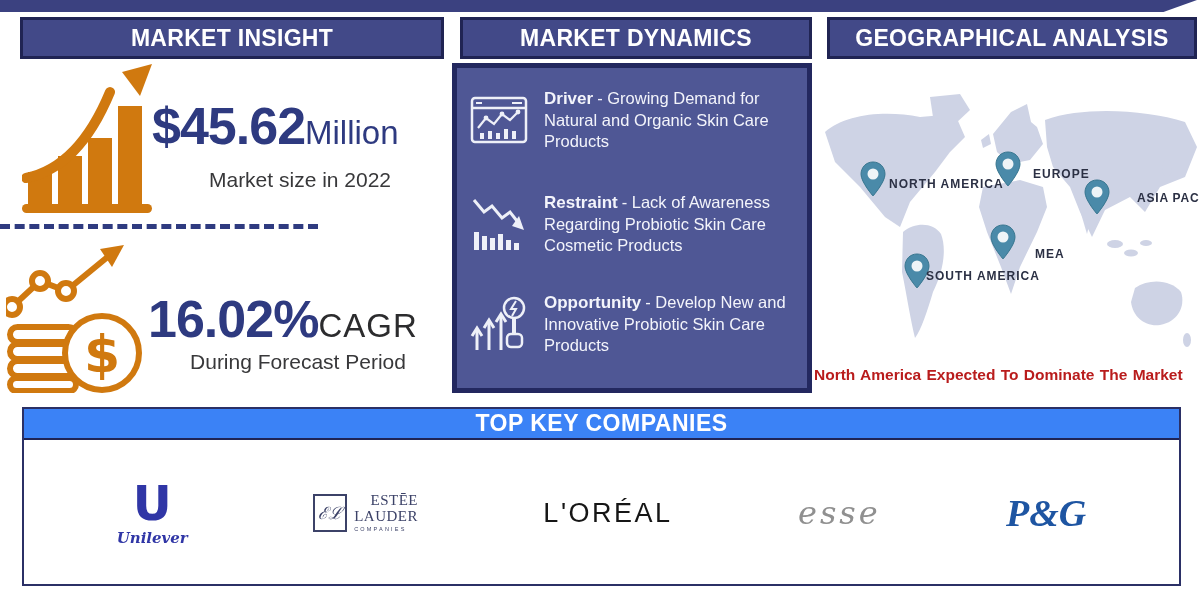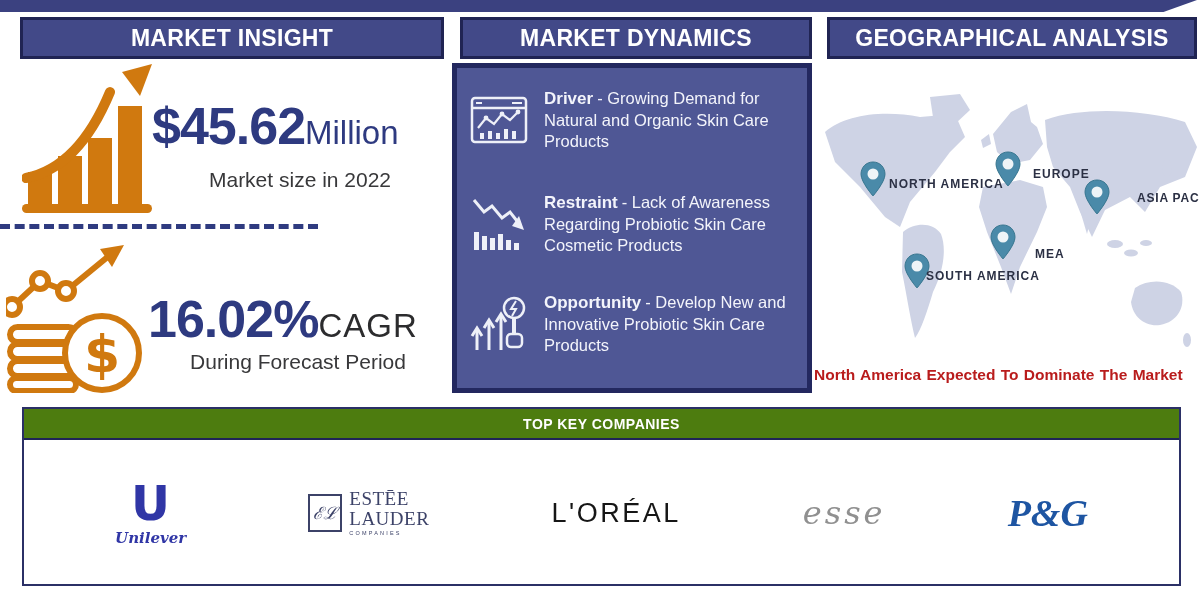--- a/index.html
+++ b/index.html
@@ -39,33 +39,33 @@
   .map-svg{position:absolute;left:815px;top:92px;width:385px;height:272px;}
   .pin{position:absolute;width:26px;height:36px;}
   .pin-label{position:absolute;font-size:12px;font-weight:bold;color:#2b3044;
              letter-spacing:1px;white-space:nowrap;}
   .geo-caption{position:absolute;left:814px;top:366px;width:386px;font-size:15.5px;
                font-weight:bold;color:#b91c1c;word-spacing:1px;white-space:nowrap;}
 
   
   .companies-box{position:absolute;left:22px;top:407px;width:1159px;height:179px;box-sizing:border-box;
                  border:2px solid #2b3066;background:#ffffff;}
-  .companies-hdr{height:29px;background:#4d7c0f;border-bottom:2px solid #1f2456;display:flex;
+  .companies-hdr{height:29px;background:#3b82f6;border-bottom:2px solid #1f2456;display:flex;
                  align-items:center;justify-content:center;color:#fff;font-weight:bold;
-                 font-size:14px;letter-spacing:.5px;}
+                 font-size:23px;letter-spacing:.5px;}
   .logo-row{height:146px;display:flex;align-items:center;justify-content:space-around;padding:0 30px;}
   .logo-unilever{text-align:center;color:#3036a6;}
   .u-mark{font-family:"DejaVu Sans",sans-serif;font-size:48px;font-weight:bold;line-height:1;}
   .u-word{font-family:"DejaVu Serif",serif;font-style:italic;font-weight:bold;font-size:15px;margin-top:2px;}
   .logo-estee{display:flex;align-items:center;gap:7px;color:#3c4268;}
   .el-box{width:34px;height:38px;box-sizing:border-box;border:2px solid #3c4268;display:flex;
           align-items:center;justify-content:center;font-family:"DejaVu Serif",serif;
           font-style:italic;font-size:17px;}
   .el-text{display:flex;flex-direction:column;line-height:1.05;}
-  .el-line{font-family:"Liberation Serif",serif;font-size:19px;letter-spacing:.5px;}
+  .el-line{font-family:"Liberation Serif",serif;font-size:15px;letter-spacing:.5px;text-align:right;}
   .el-line3{font-family:"Liberation Sans",sans-serif;font-size:5.5px;letter-spacing:2.2px;margin-top:2px;}
   .logo-loreal{font-size:27px;letter-spacing:2.5px;color:#161616;font-weight:500;}
   .logo-esse{font-family:"DejaVu Serif",serif;font-style:italic;font-size:32px;color:#909090;letter-spacing:3px;}
   .logo-pg{font-family:"Liberation Serif",serif;font-weight:bold;font-style:italic;font-size:38px;color:#1e55a2;}
 </style>
 </head>
 <body>
 
 <div class="canvas">
 

